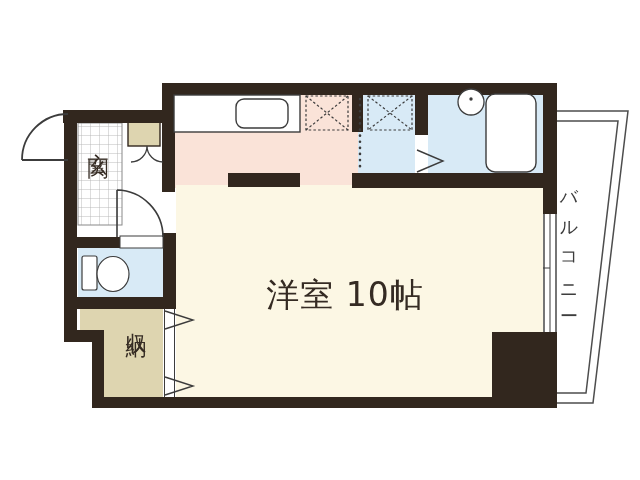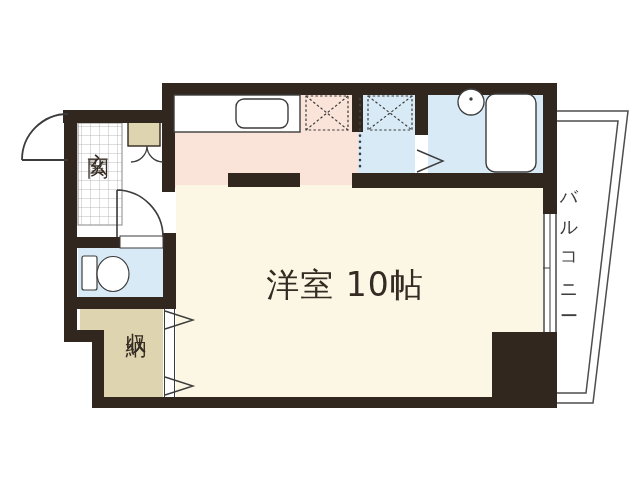--- a/index.html
+++ b/index.html
@@ -3,21 +3,21 @@
 <meta charset="utf-8">
 <style>
   html,body{margin:0;padding:0;background:#fff;}
   .stage{
     position:relative;width:640px;height:480px;background:#ffffff;
     font-family:"DejaVu Sans","Liberation Sans",sans-serif;overflow:hidden;
   }
   .stage svg{position:absolute;left:0;top:0;}
   .lbl{position:absolute;color:#352b23;line-height:1;}
   .lbl-v{writing-mode:vertical-rl;}
-  #lbl-main{left:233px;top:268px;width:224px;text-align:center;font-size:33px;font-weight:500;letter-spacing:1px;}
+  #lbl-main{left:233px;top:278px;width:224px;text-align:center;font-size:33px;font-weight:500;letter-spacing:1px;}
   #lbl-entrance{left:87px;top:136px;font-size:21px;font-weight:500;letter-spacing:7px;}
   #lbl-storage{left:125px;top:316px;font-size:21px;font-weight:500;letter-spacing:5px;}
   #lbl-balcony{left:560px;top:176px;font-size:18px;letter-spacing:12px;color:#3d3d3d;}
 </style>
 </head>
 <body>
 
 <div class="stage">
 <svg width="640" height="480" viewBox="0 0 640 480">
   <defs>

